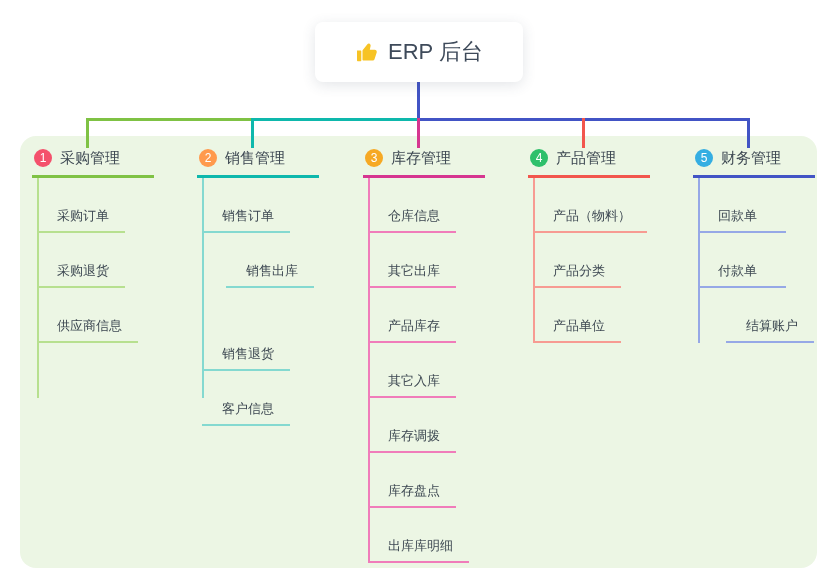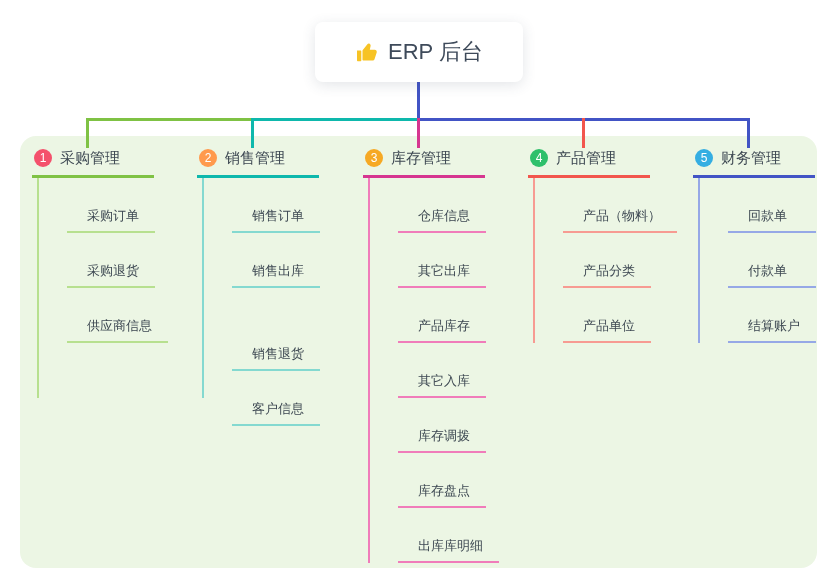--- a/index.html
+++ b/index.html
@@ -35,21 +35,21 @@
     padding:0 0 7px 2px;
     border-bottom:3px solid #000;
     font-size:15px;font-weight:500;line-height:21px;
     cursor:pointer;white-space:nowrap;
   }
   .badge{
     width:18px;height:18px;border-radius:50%;
     color:#fff;font-size:12px;font-weight:500;line-height:18px;
     text-align:center;flex:0 0 18px;
   }
-  .children{position:relative;margin-left:5px;padding-left:30px;}
+  .children{position:relative;margin-left:5px;}
   .vline{position:absolute;left:0;top:0;width:2px;}
   .child{
     position:relative;height:55px;box-sizing:border-box;
     display:flex;align-items:flex-end;
     width:max-content;min-width:88px;
     padding:0 16px 7px 20px;
     border-bottom:2px solid #000;
     font-size:13px;line-height:17px;
     white-space:nowrap;cursor:pointer;
   }
@@ -105,21 +105,21 @@
       <div class="branch" style="left: 197px;">
         <div class="branch-title" style="border-bottom-color: rgb(14, 184, 172);">
           <span class="badge" style="background: rgb(255, 154, 77);">2</span>
           <span>销售管理</span>
         </div>
         <div class="children">
           <div class="vline" style="height: 220px; background: rgb(132, 217, 208);"></div>
           <div class="child" style="border-bottom-color: rgb(132, 217, 208);">
             <span>销售订单</span>
           </div>
-          <div class="child" style="border-bottom-color: rgb(132, 217, 208);">
+          <div class="child" style="border-bottom-color: rgb(132, 217, 208); margin-left: 24px;">
             <span>销售出库</span>
           </div>
           <div class="child" style="border-bottom-color: rgb(132, 217, 208); margin-top: 28px;">
             <span>销售退货</span>
           </div>
           <div class="child" style="border-bottom-color: rgb(132, 217, 208);">
             <span>客户信息</span>
           </div>
         </div>
       </div>
@@ -177,20 +177,20 @@
           <span>财务管理</span>
         </div>
         <div class="children">
           <div class="vline" style="height: 165px; background: rgb(150, 168, 230);"></div>
           <div class="child" style="border-bottom-color: rgb(150, 168, 230);">
             <span>回款单</span>
           </div>
           <div class="child" style="border-bottom-color: rgb(150, 168, 230);">
             <span>付款单</span>
           </div>
-          <div class="child" style="border-bottom-color: rgb(150, 168, 230);">
+          <div class="child" style="border-bottom-color: rgb(150, 168, 230); margin-left: 28px;">
             <span>结算账户</span>
           </div>
         </div>
       </div>
     </div>
 
 </div>
 
 </body></html>

